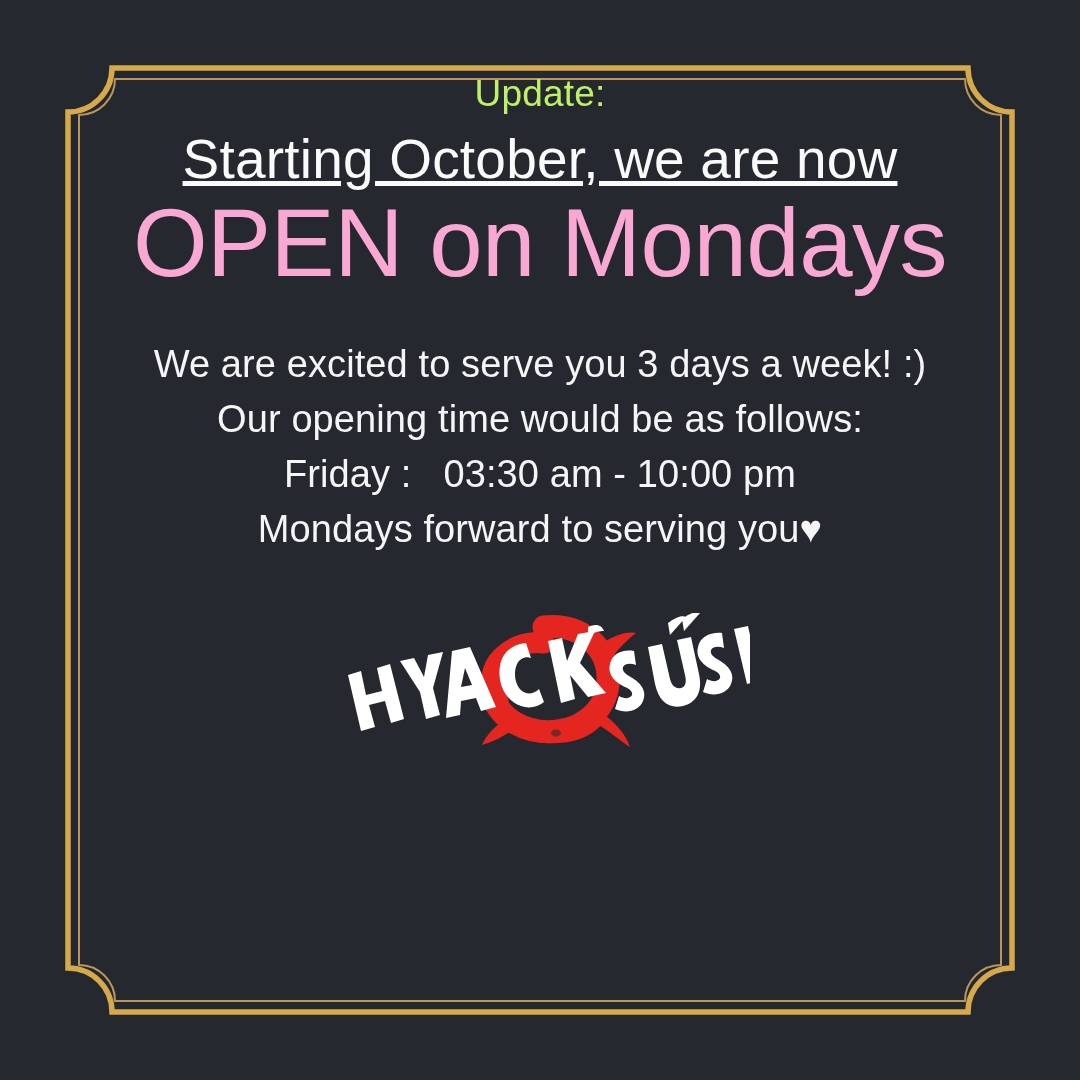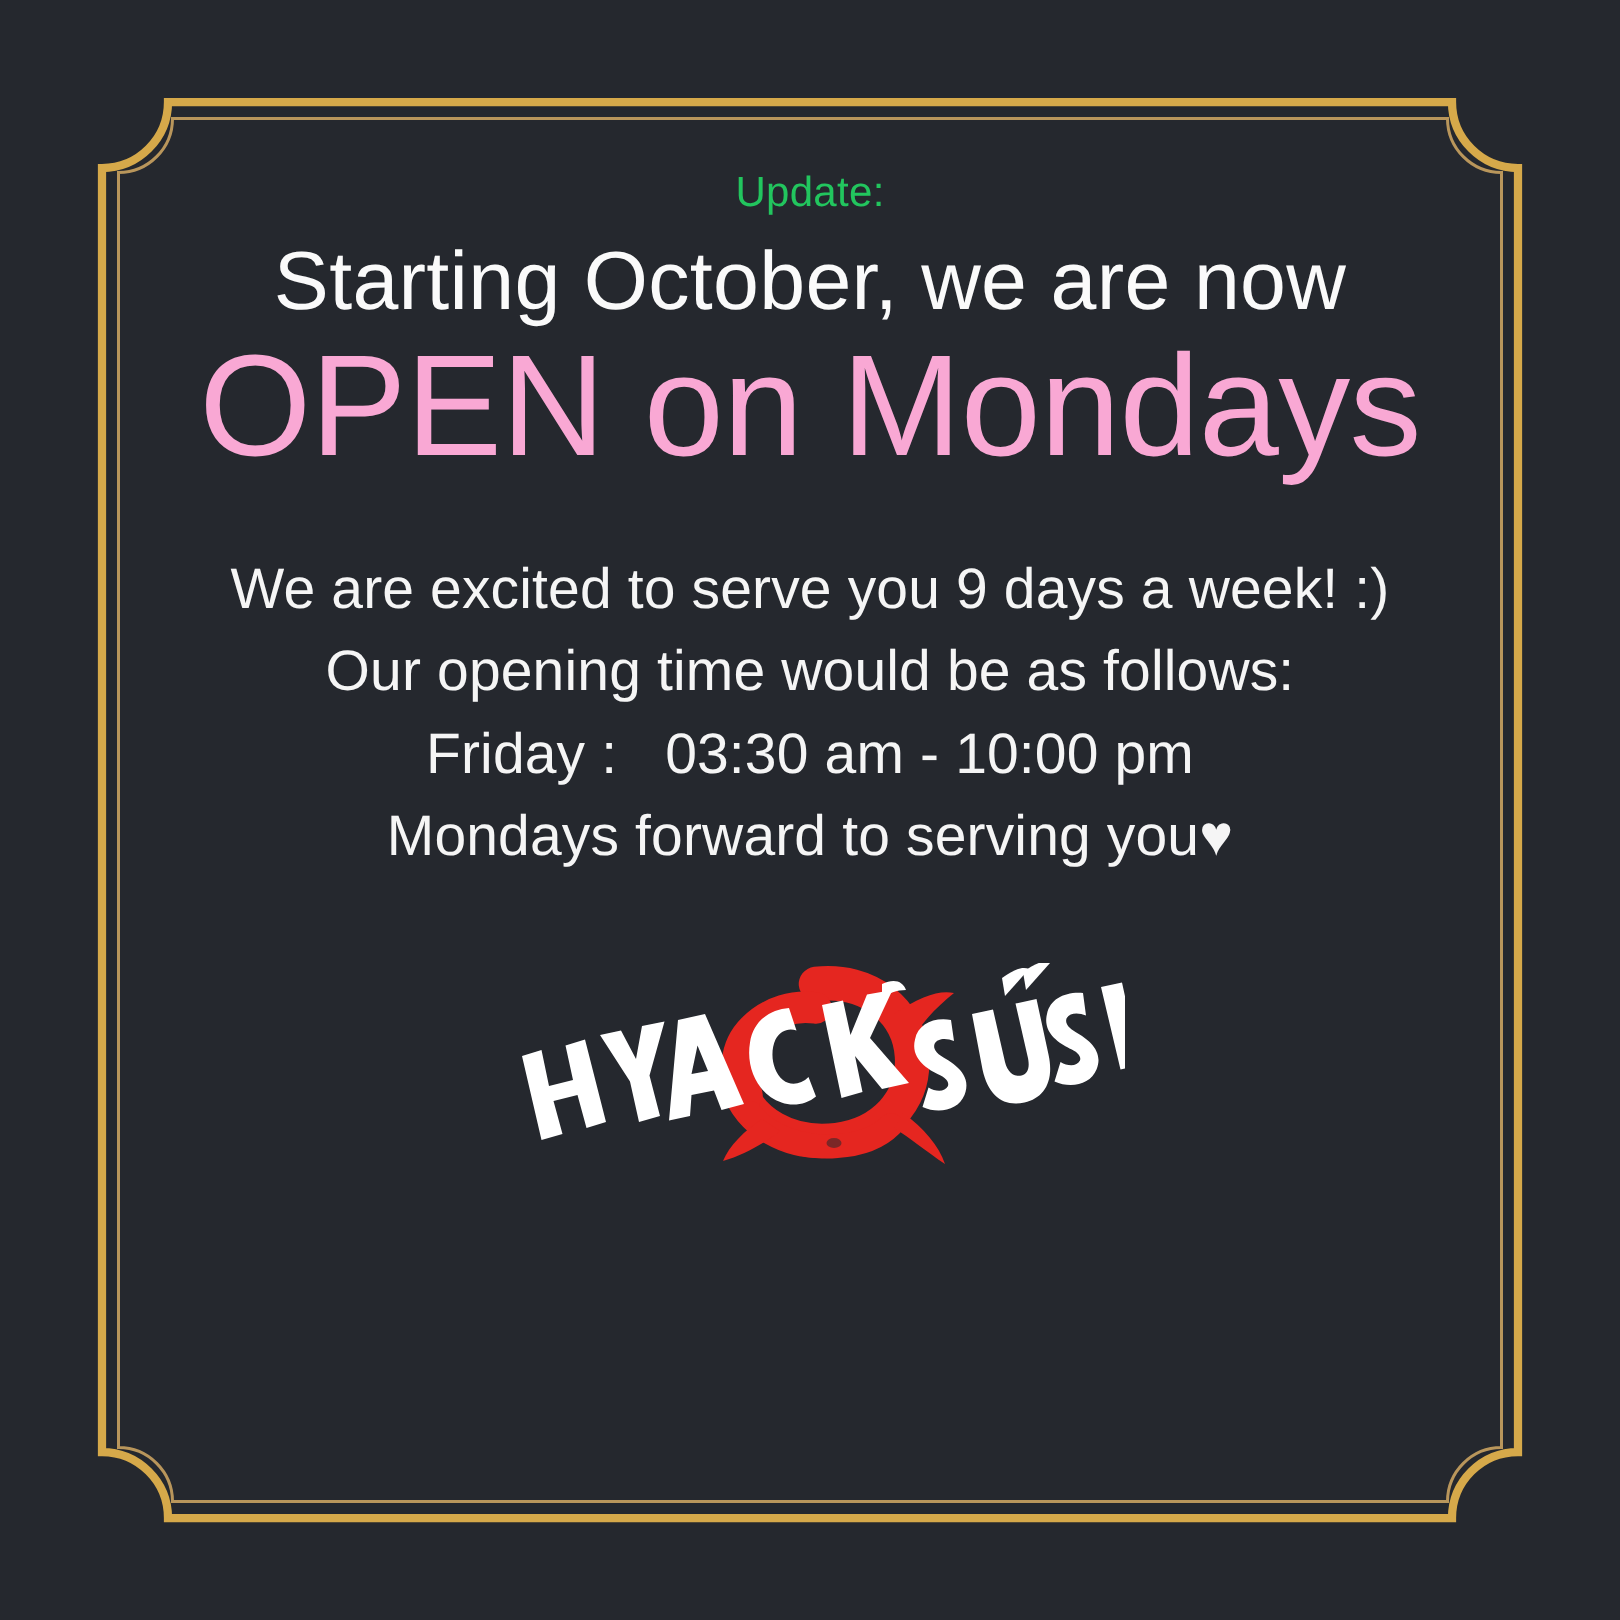--- a/index.html
+++ b/index.html
@@ -38,35 +38,36 @@
     width: 900px;
     height: 1080px;
     display: flex;
     flex-direction: column;
     align-items: center;
     text-align: center;
     color: #ffffff;
   }
 
   .line-update {
-    margin-top: 113px;
-    font-size: 28px;
+    margin-top: 75px;
+    font-size: 37px;
     line-height: 1.05;
     font-weight: 400;
     letter-spacing: 0.2px;
-    color: #22c55e;
+    color: #bef264;
   }
 
   .line-starting {
     margin-top: 17px;
     font-size: 55px;
     line-height: 1.05;
     font-weight: 400;
     letter-spacing: 0.2px;
     color: #fafafa;
+    text-decoration: underline;
   }
 
   .line-headline {
     margin-top: 4px;
     font-size: 96px;
     line-height: 1.05;
     font-weight: 400;
     letter-spacing: -0.5px;
     color: #f9a8d4;
   }
@@ -130,21 +131,21 @@
 
   <div class="content">
 
     <div class="line-update">Update:</div>
 
     <div class="line-starting">Starting October, we are now</div>
 
     <div class="line-headline">OPEN on Mondays</div>
 
     <div class="body-block">
-      <div class="body-line">We are excited to serve you 9 days a week! :)</div>
+      <div class="body-line">We are excited to serve you 3 days a week! :)</div>
       <div class="body-line">Our opening time would be as follows:</div>
       <div class="body-line">Friday :   03:30 am - 10:00 pm</div>
       <div class="body-line">Mondays forward to serving you♥</div>
     </div>
 
     <div class="logo-wrap">
       <svg class="logo-svg" viewBox="0 0 420 140" xmlns="http://www.w3.org/2000/svg">
 
         <g>
 

